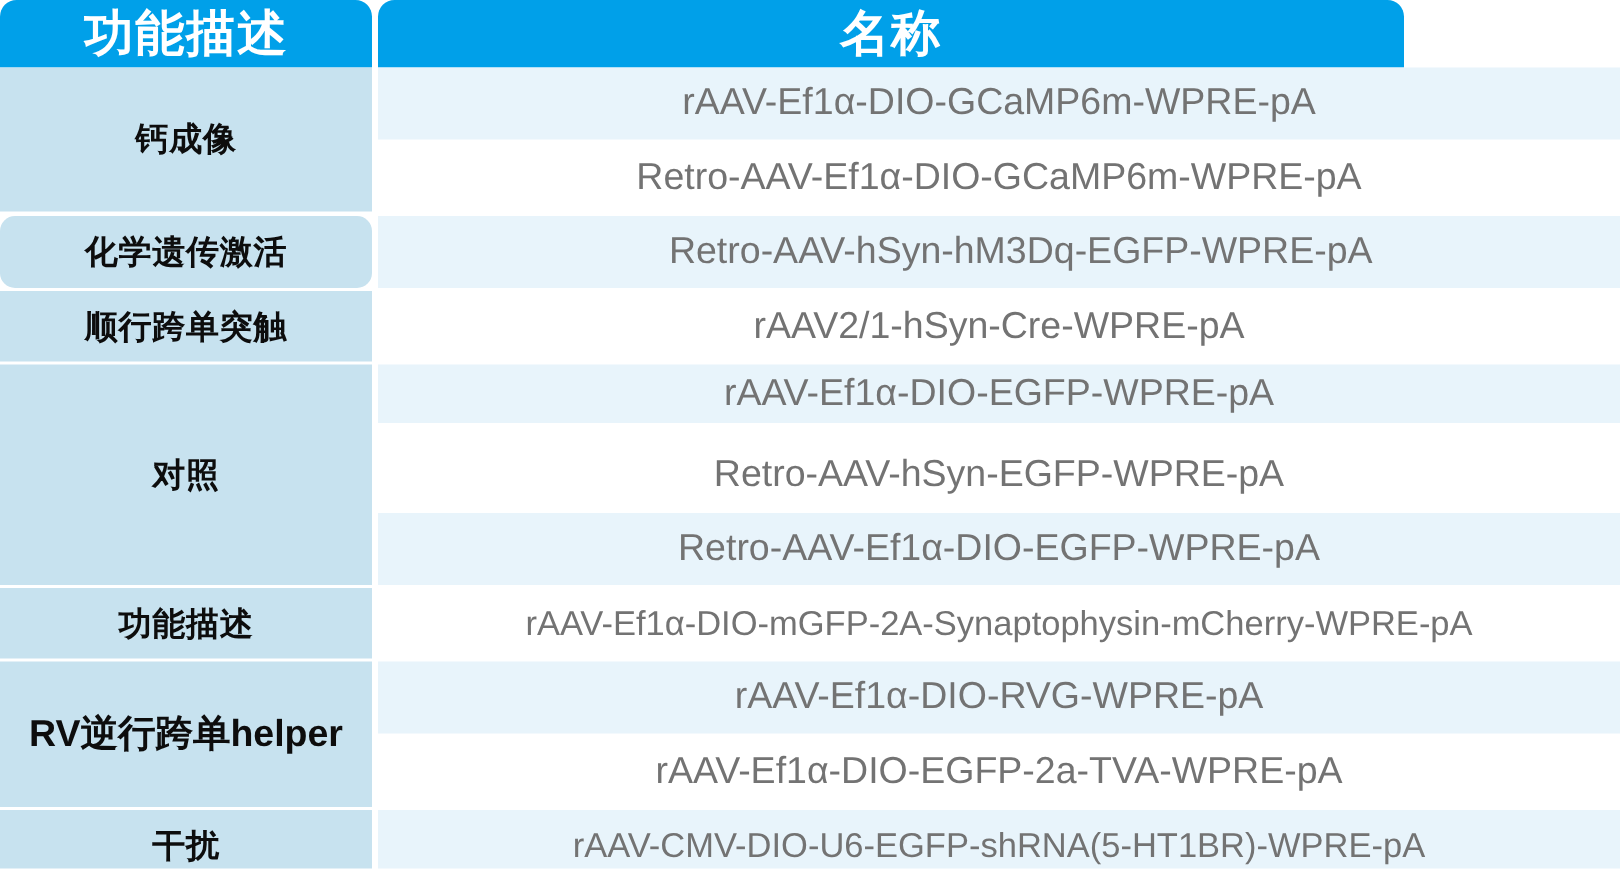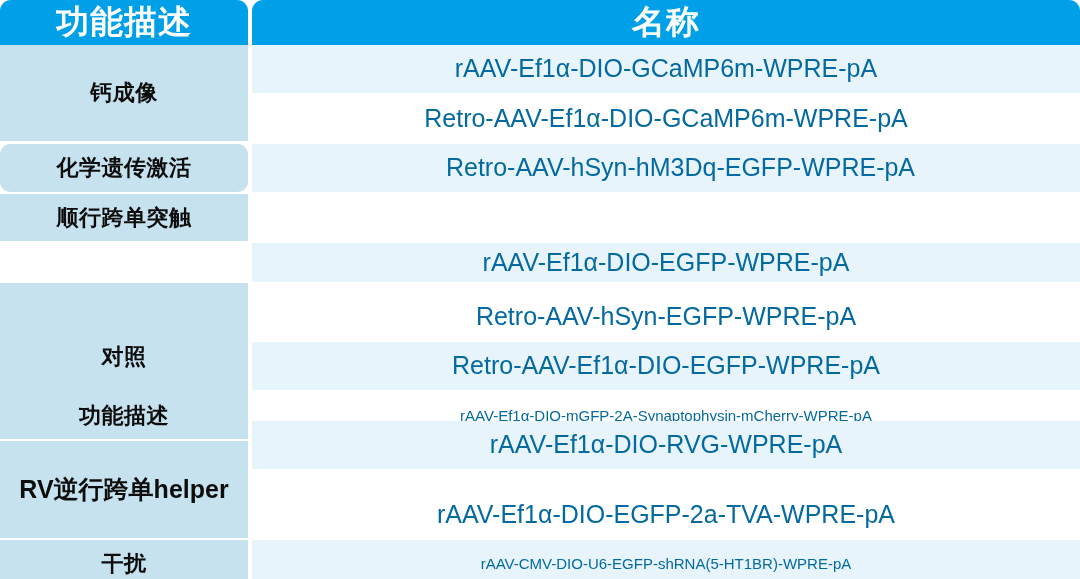--- a/index.html
+++ b/index.html
@@ -44,21 +44,21 @@
     align-items: center;
     justify-content: center;
     box-sizing: border-box;
   }
   .th-func {
     left: 0;
     width: 248px;
   }
   .th-name {
     left: 252px;
-    width: 828px;
+    width: 684px;
   }
 
   
   .func-col {
     position: absolute;
     left: 0;
     top: 45px;
     width: 248px;
     height: 534px;
   }
@@ -88,65 +88,66 @@
     position: absolute;
     left: 252px;
     top: 45px;
     width: 828px;
     height: 534px;
   }
   .name-cell {
     position: absolute;
     left: 0;
     width: 828px;
-    color: #0369a1;
+    color: #737373;
     font-size: 25px;
     display: flex;
     align-items: center;
     justify-content: center;
     text-align: center;
     box-sizing: border-box;
     white-space: nowrap;
   }
   .name-cell.alt {
     background: #e8f4fb;
   }
   .name-cell.plain {
     background: #ffffff;
   }
   .name-cell.small {
-    font-size: 15px;
+    font-size: 23px;
   }
 </style>
 </head>
 <body>
 
 <div id="table-root">
 
   <div class="header-row">
     <div class="th th-func">功能描述</div>
     <div class="th th-name">名称</div>
   </div>
 
   <div class="func-col" id="func-col">
       <div class="func-cell" style="top: 0px; height: 96px;">钙成像</div>
       <div class="func-cell" style="top: 99px; height: 47.5px; border-radius: 10px;">化学遗传激活</div>
       <div class="func-cell" style="top: 148.5px; height: 47.5px;">顺行跨单突触</div>
-      <div class="func-cell" style="top: 198px; height: 146.5px; margin-top: 40px;">对照</div>
+      <div class="func-cell" style="top: 198px; height: 146.5px;">对照</div>
       <div class="func-cell" style="top: 346.5px; height: 47.5px;">功能描述</div>
       <div class="func-cell tight" style="top: 396px; height: 97px;">RV逆行跨单helper</div>
       <div class="func-cell" style="top: 495px; height: 47.5px;">干扰</div>
     </div>
 
   <div class="name-col" id="name-col">
       <div class="name-cell alt" style="top: 0px; height: 47.5px;">rAAV-Ef1α-DIO-GCaMP6m-WPRE-pA</div>
       <div class="name-cell plain" style="top: 49.5px; height: 47.5px;">Retro-AAV-Ef1α-DIO-GCaMP6m-WPRE-pA</div>
       <div class="name-cell alt" style="top: 99px; height: 47.5px; padding-left: 29px;">Retro-AAV-hSyn-hM3Dq-EGFP-WPRE-pA</div>
+      <div class="name-cell plain" style="top: 148.5px; height: 47.5px;">rAAV2/1-hSyn-Cre-WPRE-pA</div>
       <div class="name-cell alt" style="top: 198px; height: 39px;">rAAV-Ef1α-DIO-EGFP-WPRE-pA</div>
       <div class="name-cell plain" style="top: 247.5px; height: 47.5px;">Retro-AAV-hSyn-EGFP-WPRE-pA</div>
       <div class="name-cell alt" style="top: 297px; height: 47.5px;">Retro-AAV-Ef1α-DIO-EGFP-WPRE-pA</div>
       <div class="name-cell plain small" style="top: 346.5px; height: 47.5px;">rAAV-Ef1α-DIO-mGFP-2A-Synaptophysin-mCherry-WPRE-pA</div>
-      <div class="name-cell alt" style="top: 376px; height: 47.5px;">rAAV-Ef1α-DIO-RVG-WPRE-pA</div>
+      <div class="name-cell alt" style="top: 396px; height: 47.5px;">rAAV-Ef1α-DIO-RVG-WPRE-pA</div>
       <div class="name-cell plain" style="top: 445.5px; height: 47.5px;">rAAV-Ef1α-DIO-EGFP-2a-TVA-WPRE-pA</div>
       <div class="name-cell alt small" style="top: 495px; height: 47.5px;">rAAV-CMV-DIO-U6-EGFP-shRNA(5-HT1BR)-WPRE-pA</div>
     </div>
 
 </div>
 
 </body></html>

